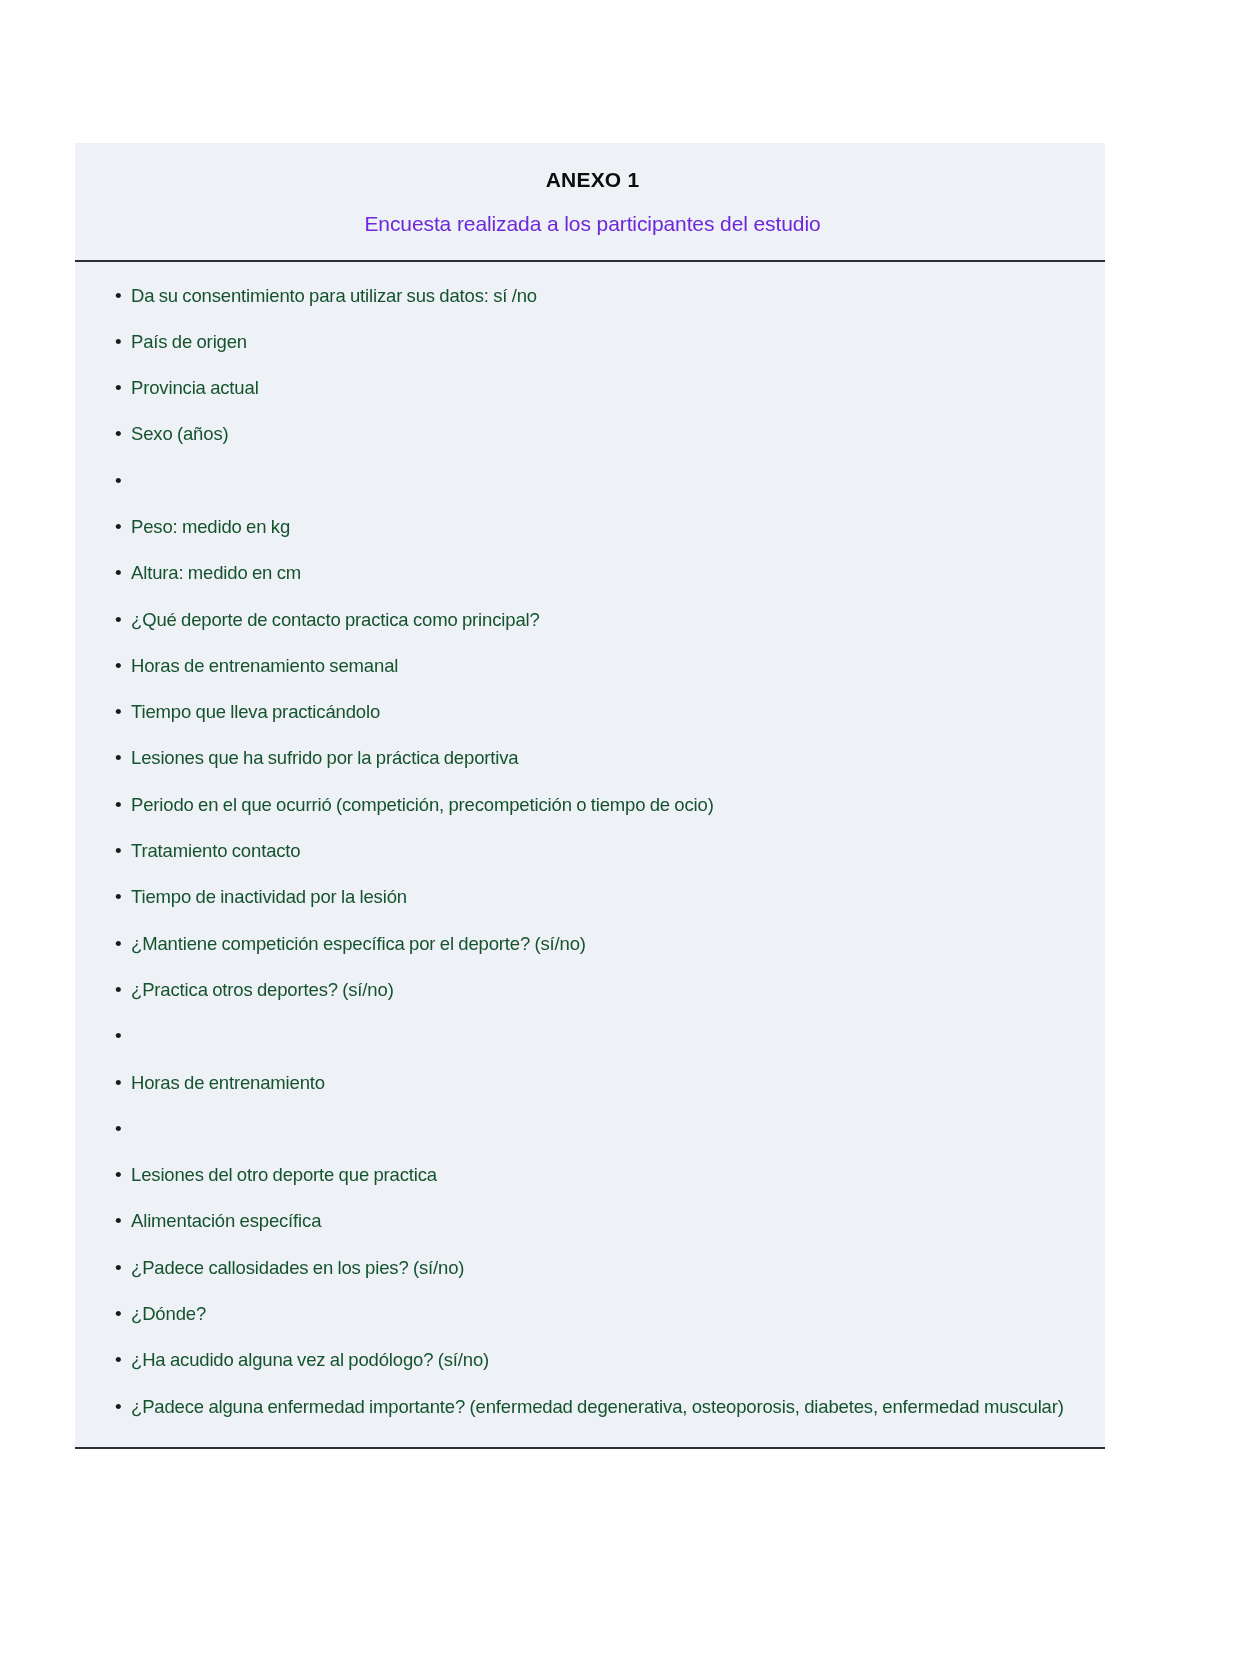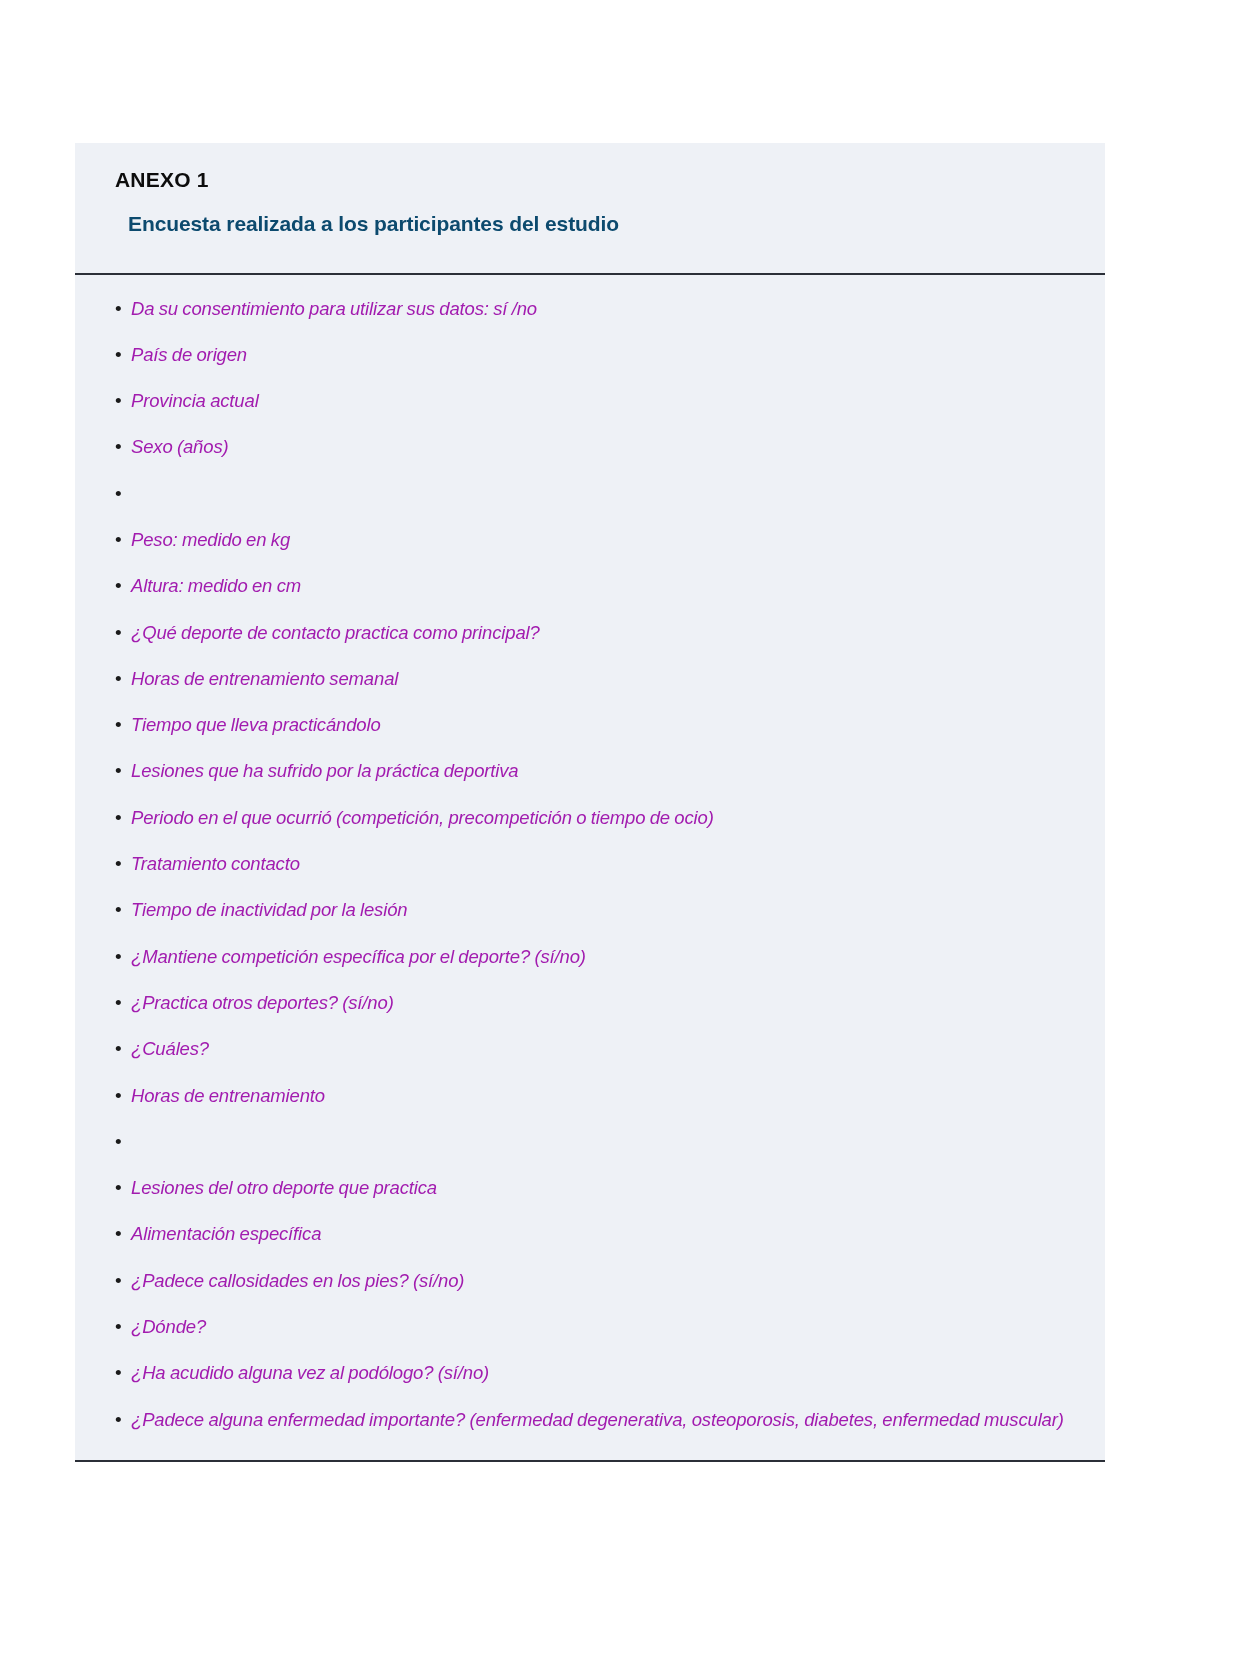--- a/index.html
+++ b/index.html
@@ -28,36 +28,37 @@
     left: 75px;
     top: 143px;
     width: 1030px;
     background: #eef1f6;
     box-sizing: border-box;
   }
 
   
   .annex-header {
     padding: 24px 35px 22px 40px;
+    text-align: center;
   }
   .annex-title {
     font-size: 21px;
     font-weight: bold;
     color: #0d0d0d;
     letter-spacing: 0.2px;
     line-height: 1.25;
     margin: 0 0 18px 0;
   }
   .annex-subtitle {
     font-size: 21px;
-    font-weight: bold;
-    color: #0c4a6e;
+    font-weight: normal;
+    color: #6d28d9;
     letter-spacing: -0.1px;
     line-height: 1.25;
-    margin: 13px;
+    margin: 0;
   }
 
   .rule {
     height: 0;
     border-top: 2px solid #2b2f38;
     margin: 0;
   }
 
   
   .annex-body {
@@ -84,24 +85,23 @@
     line-height: 24px;
     color: #1a1a1a;
     text-align: left;
     padding-left: 6px;
     box-sizing: border-box;
   }
   .item-text {
     flex: 1 1 auto;
     font-size: 18.5px;
     line-height: 24px;
-    color: #a21caf;
+    color: #14532d;
     letter-spacing: -0.15px;
     word-spacing: -0.6px;
-    font-style: italic;
   }
 </style>
 </head>
 <body>
 
 <div class="page">
 
   <section class="annex-panel">
 
     <header class="annex-header">
@@ -171,21 +171,20 @@
           <li class="item">
             <span class="bullet">•</span>
             <span class="item-text">¿Mantiene competición específica por el deporte? (sí/no)</span>
           </li>
           <li class="item">
             <span class="bullet">•</span>
             <span class="item-text">¿Practica otros deportes? (sí/no)</span>
           </li>
           <li class="item">
             <span class="bullet">•</span>
-            <span class="item-text">¿Cuáles?</span>
           </li>
           <li class="item">
             <span class="bullet">•</span>
             <span class="item-text">Horas de entrenamiento</span>
           </li>
           <li class="item">
             <span class="bullet">•</span>
           </li>
           <li class="item">
             <span class="bullet">•</span>

